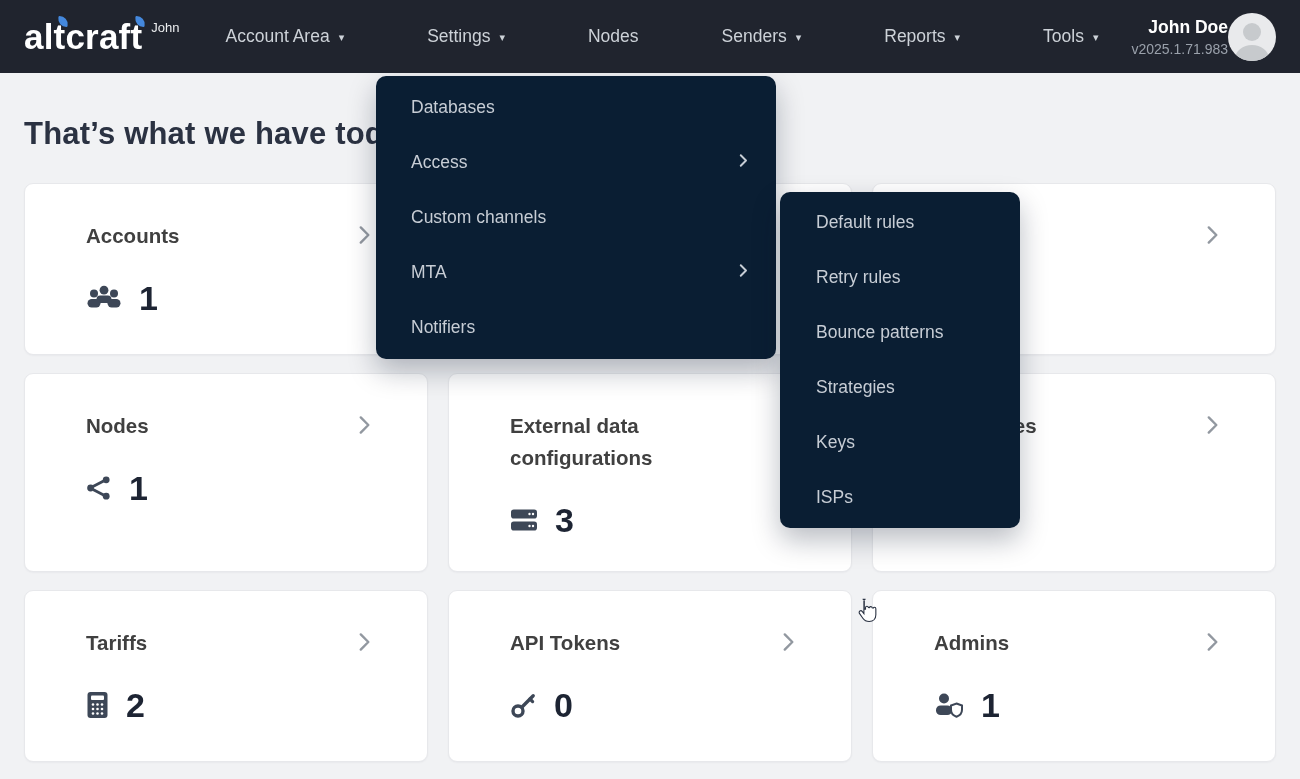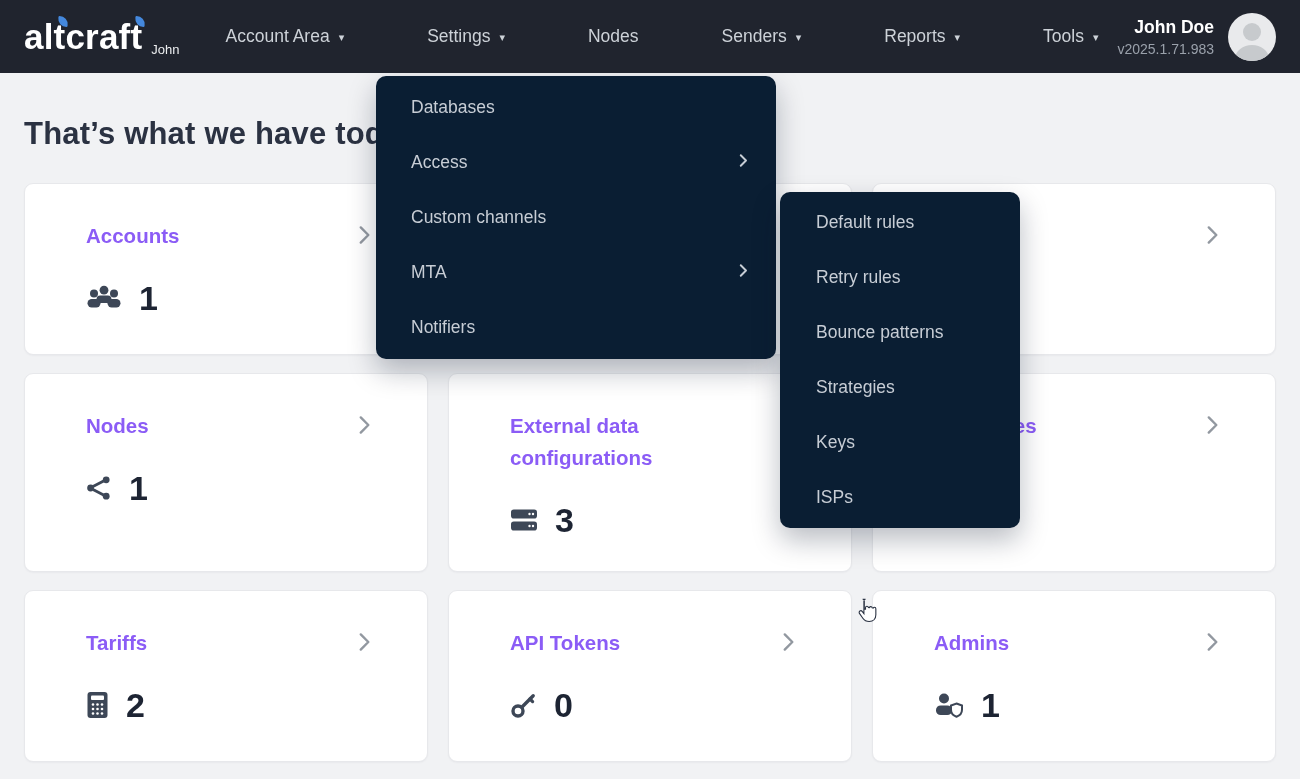--- a/index.html
+++ b/index.html
@@ -2,43 +2,43 @@
 <html><head>
 <meta charset="utf-8">
 <style>
   * { margin:0; padding:0; box-sizing:border-box; }
   html,body { width:1300px; height:779px; }
   body { font-family:"Liberation Sans","DejaVu Sans",sans-serif; background:#f1f2f4; }
   .screen { position:relative; width:1300px; height:779px; overflow:hidden; background:#f1f2f4; }
 
   
   .navbar { position:relative; z-index:10; height:73px; background:#20242e; display:flex; align-items:center; padding:0 24px; }
-  .logo { display:flex; align-items:flex-end; cursor:pointer; }
+  .logo { display:flex; align-items:flex-start; cursor:pointer; }
   .logo-text { font-size:35px; font-weight:700; color:#ffffff; letter-spacing:.2px; line-height:40px; }
   .logo-t { position:relative; display:inline-block; }
   .logo-t::after { content:""; position:absolute; top:-1px; right:-3px; width:10px; height:11px;
                    background:#4488dd; border-radius:1px 9px 1px 9px; transform:skewX(-6deg); }
   .logo-suffix { font-size:13px; color:#eceef0; margin-left:9px; margin-top:3px; }
   .nav-items { display:flex; gap:83px; margin-left:46px; }
   .nav-item { display:flex; align-items:center; gap:9px; color:#cdd2d8; font-size:17.5px; cursor:pointer; white-space:nowrap; }
   .caret { font-size:11px; line-height:1; padding-top:2px; }
-  .nav-user { margin-left:auto; display:flex; align-items:center; gap:14px; cursor:pointer; }
+  .nav-user { margin-left:auto; display:flex; align-items:center; cursor:pointer; }
   .user-text { text-align:right; }
   .user-name { color:#ffffff; font-weight:700; font-size:17.5px; }
   .user-version { color:#9aa1ab; font-size:14px; margin-top:3px; }
   .avatar { width:48px; height:48px; border-radius:50%; background:#e9eaec; overflow:hidden; flex:0 0 auto; }
 
   
   .page-heading { position:absolute; z-index:1; left:24px; top:116px; font-size:31px; font-weight:800; color:#2b3242; letter-spacing:.2px; }
 
   .cards { position:absolute; z-index:1; top:183px; left:24px; width:1252px;
            display:grid; grid-template-columns:repeat(3,1fr); grid-template-rows:172px 199px 172px; gap:18px 20px; }
   .card { position:relative; background:#ffffff; border:1px solid #e7e8eb; border-radius:9px;
           box-shadow:0 1px 2px rgba(20,25,40,.04); padding:36px 52px 0 61px; cursor:pointer; }
-  .card-title { font-size:20.5px; font-weight:700; line-height:32px; color:#8b5cf6; max-width:230px; }
+  .card-title { font-size:20.5px; font-weight:700; line-height:32px; color:#404040; max-width:230px; }
   .chev { position:absolute; top:38px; right:50px; color:#9298a0; }
   .card-stat { margin-top:26px; height:40px; display:flex; align-items:center; gap:17px; color:#3d4757; }
   .card-value { font-size:34px; font-weight:800; color:#1d2433; }
   .card-icon svg { display:block; }
 
   
   .menu-panel { position:absolute; z-index:5; background:#0a1e33; border-radius:10px;
                 box-shadow:0 12px 28px rgba(8,18,38,.28); color:#c7cdd5; }
   .settings-menu { left:376px; top:76px; width:400px; padding:4px 0; }
   .mta-submenu  { left:780px; top:192px; width:240px; padding:3px 0; }

